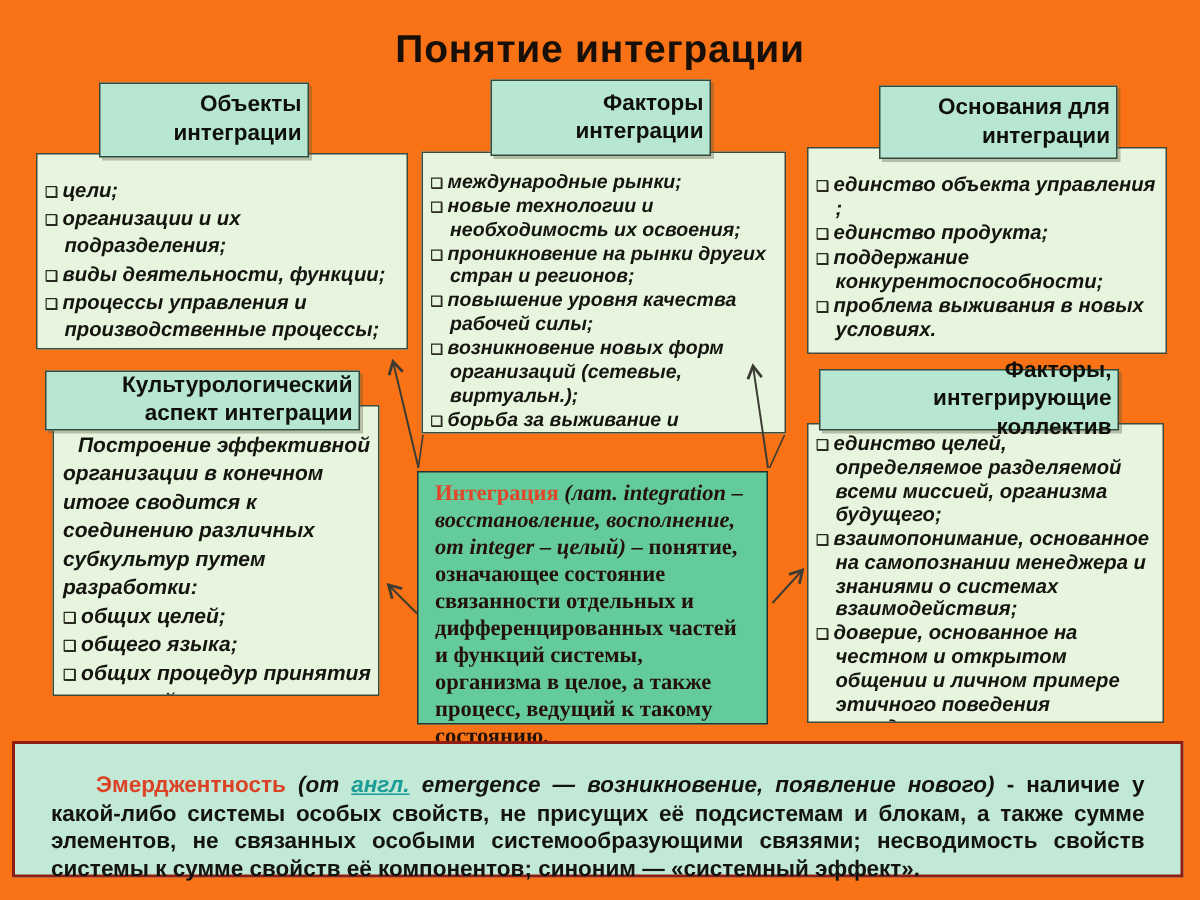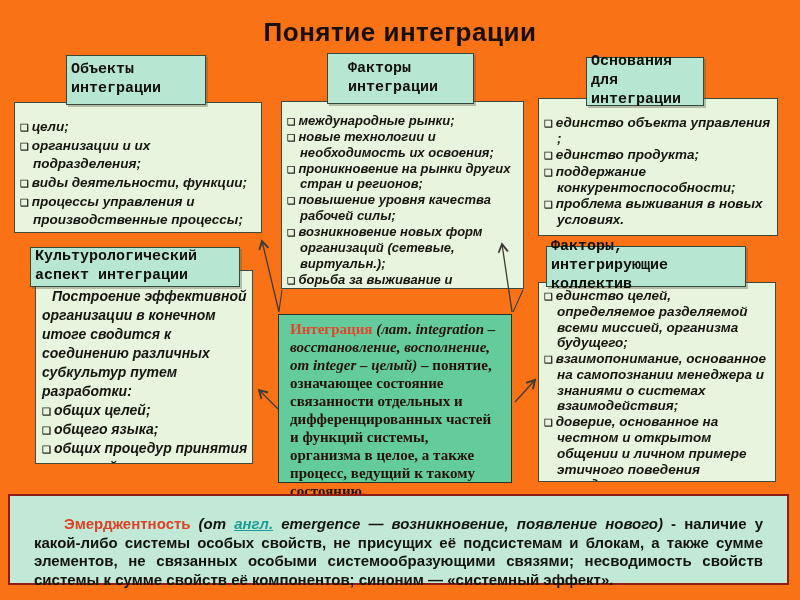--- a/index.html
+++ b/index.html
@@ -12,39 +12,39 @@
   .title{
     position:absolute; left:0; top:17px; width:100%;
     text-align:center; font-size:26px; font-weight:bold; color:#181008;
     letter-spacing:0.5px;
   }
   .hdr{
     position:absolute; z-index:3;
     background:#B7E7D2; border:1.5px solid #33493e;
     box-shadow:2px 2px 0 rgba(90,90,55,.35);
     display:flex; align-items:center; justify-content:center;
-    text-align:left; font-size:15px; font-weight:bold; line-height:1.25;
-    color:#10100a; padding:2px 4px; box-sizing:border-box;font-family:Liberation Mono, monospace;
+    text-align:right; font-size:15px; font-weight:bold; line-height:1.25;
+    color:#10100a; padding:2px 4px; box-sizing:border-box;
   }
   .box{
     position:absolute; z-index:1;
     background:#E7F5DF; border:1px solid #3f4a3c;
     box-sizing:border-box; overflow:hidden;
   }
   .box ul{ list-style:none; margin:0; padding:0; }
   .box li{ padding-left:13px; text-indent:-13px; font-weight:bold; font-style:italic; }
   .blt{ font-style:normal; font-size:0.72em; margin-right:3px; color:#2a2a20; }
-  #c1{ left:14px; top:102px; width:248px; height:131px; padding:15px 4px 2px 5px; font-size:13.5px; line-height:1.38;}
+  #c1{ left:24px; top:102px; width:248px; height:131px; padding:15px 4px 2px 5px; font-size:13.5px; line-height:1.38;}
   #c2{ left:281px; top:101px; width:243px; height:188px; padding:11px 4px 2px 5px; font-size:13px; line-height:1.22;}
   #c3{ left:538px; top:98px;  width:240px; height:138px; padding:16px 4px 2px 5px; font-size:13.5px; line-height:1.2;}
   #c4{ left:35px; top:270px;  width:218px; height:194px; padding:16px 4px 4px 6px; font-size:14px; line-height:1.36;}
   #c5{ left:538px; top:282px; width:238px; height:200px; padding:5px 4px 2px 5px; font-size:13.5px; line-height:1.17;}
   #h1{ left:66px;  top:55px;  width:140px; height:50px; }
   #h2{ left:327px; top:53px;  width:147px; height:51px;padding-left:20px; }
-  #h3{ left:586px; top:57px;  width:118px; height:49px; }
+  #h3{ left:586px; top:57px;  width:159px; height:49px; }
   #h4{ left:30px;  top:247px; width:210px; height:40px; }
   #h5{ left:546px; top:246px; width:200px; height:41px; }
   .intro{ margin:0 0 0 0; font-weight:bold; font-style:italic; text-indent:10px;}
   .green{
     position:absolute; z-index:2; left:278px; top:314px; width:234px; height:169px;
     background:#64CB9C; border:1.5px solid #24342c; box-sizing:border-box;
     padding:5px 10px 2px 11px;
     font-family:"Liberation Serif", serif; font-weight:bold;
     font-size:15px; line-height:1.2; color:#241208;
   }

